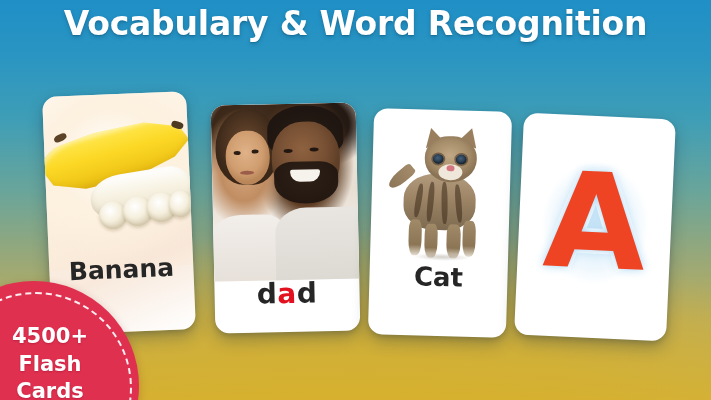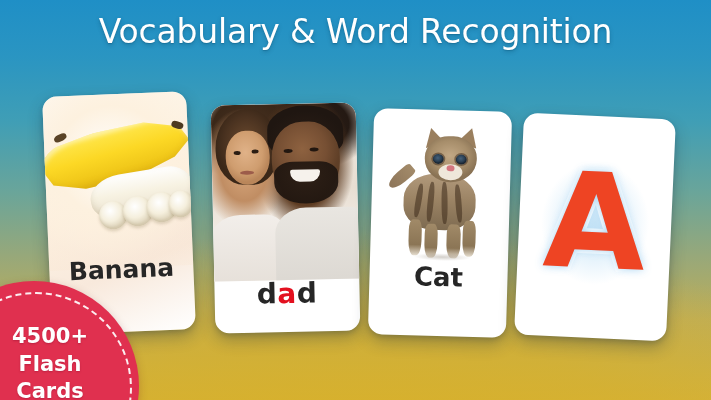--- a/index.html
+++ b/index.html
@@ -12,25 +12,25 @@
     position: relative;
     width: 711px; height: 400px;
     overflow: hidden;
     background:
       radial-gradient(120% 95% at 50% 120%, rgba(216,176,40,0.95) 0%, rgba(216,176,40,0.55) 38%, rgba(216,176,40,0.0) 66%),
       linear-gradient(to bottom, #1f8fc6 0%, #2a95c2 14%, #3f9eb6 30%, #6aa59a 48%, #97a87a 64%, #bfae57 80%, #d2b23e 100%);
   }
   
   #title {
     position: absolute;
-    top: 12px; left: 0; right: 0;
+    top: 4px; left: 0; right: 0;
     text-align: center;
     color: #ffffff;
     font-size: 33px;
-    font-weight: normal;
+    font-weight: bold;
     letter-spacing: -0.2px;
     font-family: "DejaVu Sans", sans-serif;
     text-shadow: 0 2px 4px rgba(0,60,90,0.30), 0 1px 1px rgba(0,60,90,0.25);
     white-space: nowrap;
   }
   
   .card {
     position: absolute;
     background: #ffffff;
     border-radius: 14px;

